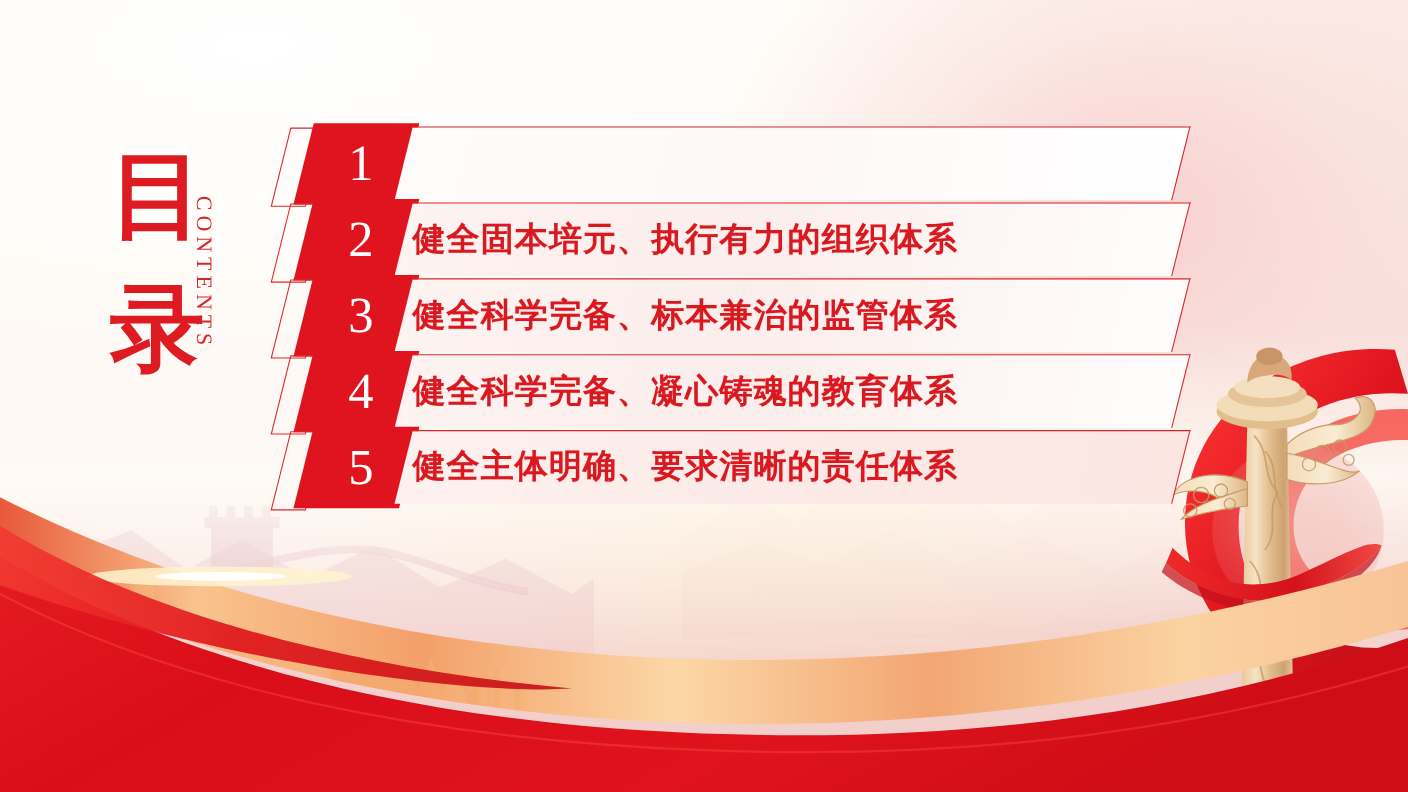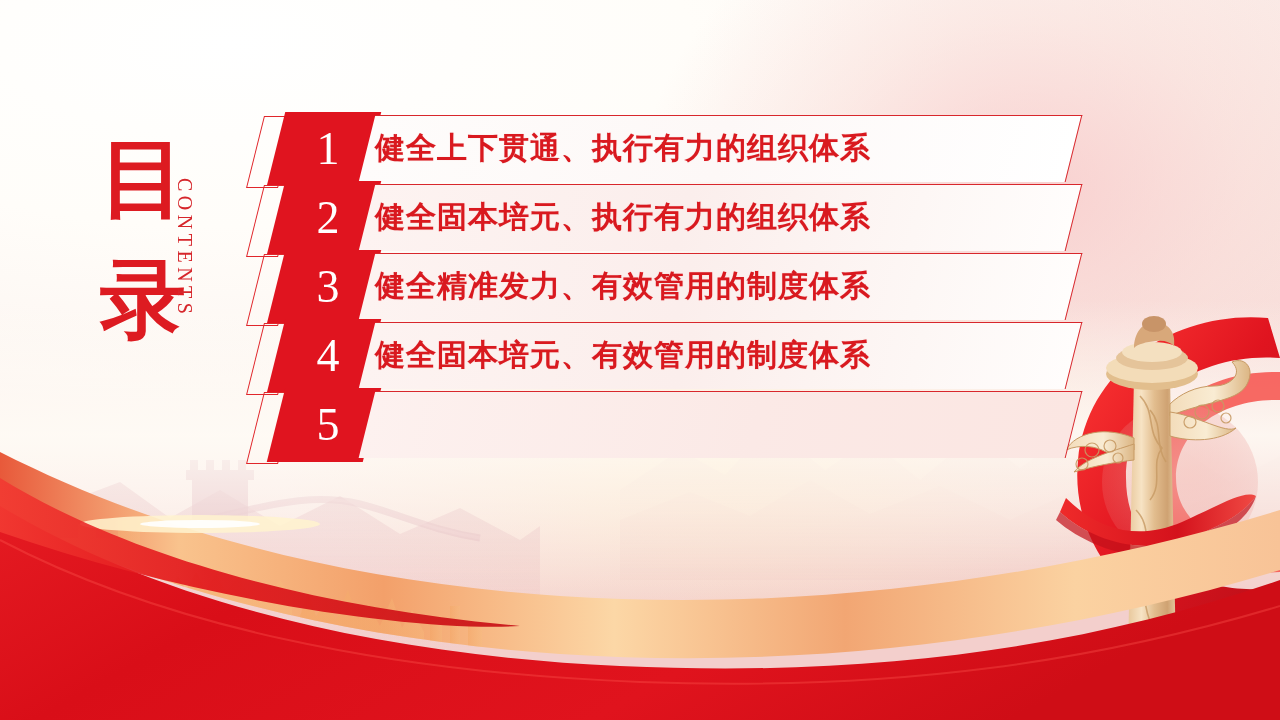--- a/index.html
+++ b/index.html
@@ -298,48 +298,48 @@
     <div class="en-vert">CONTENTS</div>
   </div>
 
   <div class="list">
 
     <div class="row r1">
       <div class="outline"></div>
       <div class="numbox"></div>
       <div class="numlabel">1</div>
       <div class="body b1"></div>
-      <div class="label">健全上下贯通、执行有力的组织体系</div>
     </div>
 
     <div class="row r2">
       <div class="outline"></div>
       <div class="numbox"></div>
       <div class="numlabel">2</div>
       <div class="body"></div>
       <div class="label">健全固本培元、执行有力的组织体系</div>
     </div>
 
     <div class="row r3">
       <div class="outline"></div>
       <div class="numbox"></div>
       <div class="numlabel">3</div>
       <div class="body"></div>
-      <div class="label">健全精准发力、有效管用的制度体系</div>
+      <div class="label">健全科学完备、标本兼治的监管体系</div>
     </div>
 
     <div class="row r4">
       <div class="outline"></div>
       <div class="numbox"></div>
       <div class="numlabel">4</div>
       <div class="body"></div>
-      <div class="label">健全固本培元、有效管用的制度体系</div>
+      <div class="label">健全科学完备、凝心铸魂的教育体系</div>
     </div>
 
     <div class="row r5">
       <div class="outline"></div>
       <div class="numbox"></div>
       <div class="numlabel">5</div>
       <div class="body b5"></div>
+      <div class="label">健全主体明确、要求清晰的责任体系</div>
     </div>
 
   </div>
 </div>
 
 </body></html>

